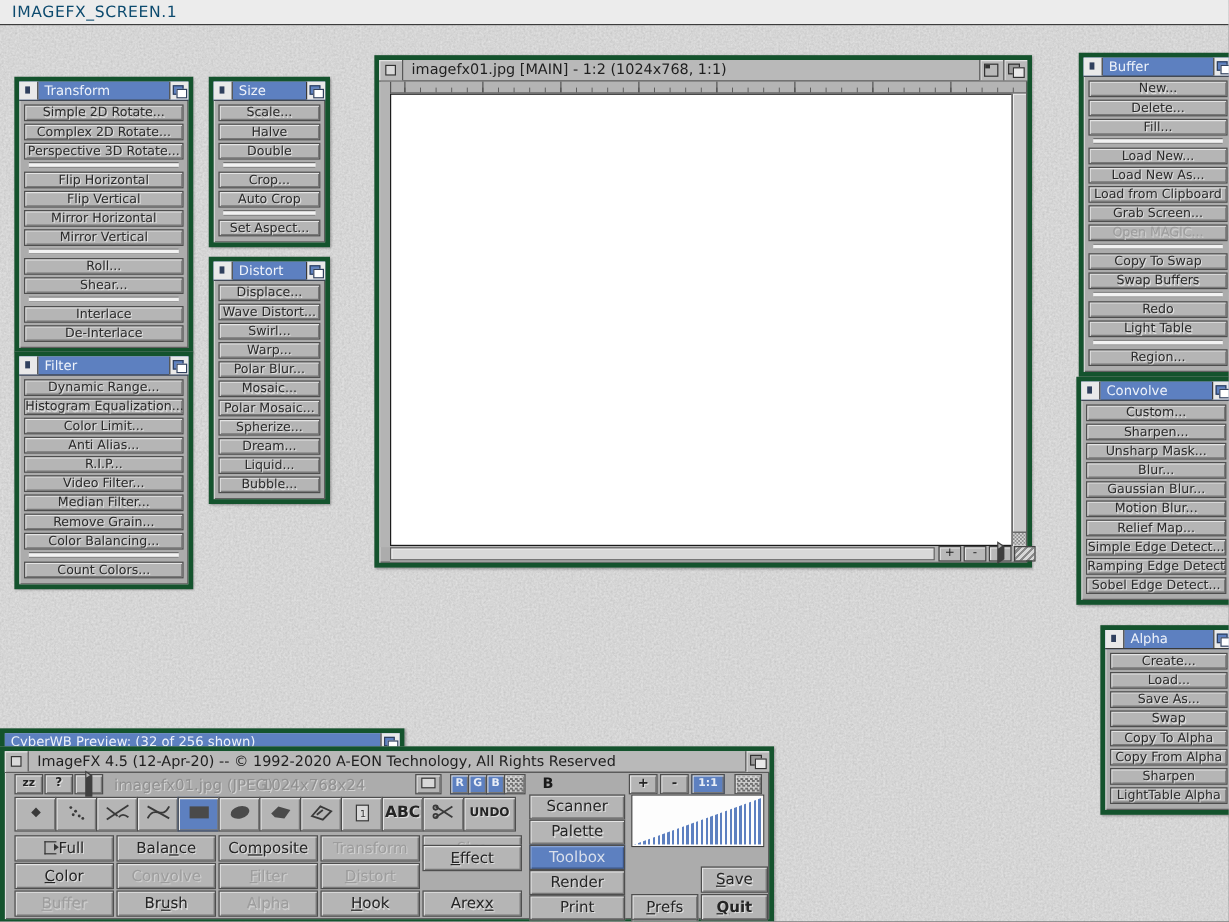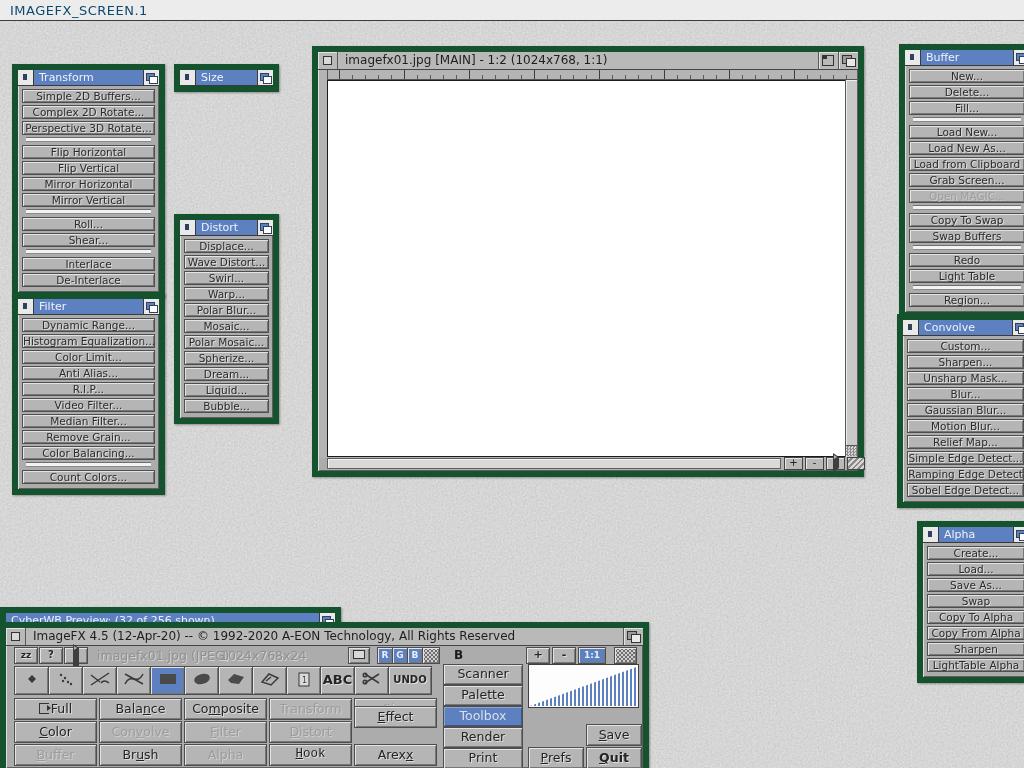--- a/index.html
+++ b/index.html
@@ -4,21 +4,21 @@
 <style>
   html,body{margin:0;padding:0;background:#666;}
   #screen{position:relative;width:1024px;height:768px;overflow:hidden;background:#a6a6a6;
           font-family:"DejaVu Sans",sans-serif;-webkit-font-smoothing:none;}
   #noise{position:absolute;left:0;top:0;z-index:0;}
   
   .screenbar{position:absolute;left:0;top:0;width:1024px;height:20px;background:#ececec;
              border-bottom:1px solid #3c3c3c;z-index:3;display:flex;align-items:center;}
   .screenbar .stxt{padding-left:10px;font-size:13px;color:#0c4a6e;letter-spacing:0.5px;}
   
-  .win{position:absolute;z-index:2;background:#acacac;border:6px solid #14532d;
+  .win{position:absolute;z-index:2;background:#acacac;border:4px solid #14532d;
        box-shadow:inset 1px 1px 0 #dedede, inset -1px -1px 0 #5f5f5f, 1px 1px 2px rgba(0,0,0,.35);}
   
   .ptitle{height:15px;display:flex;align-items:stretch;border-bottom:1px solid #3a3a3a;background:#5d80c0;}
   .pgad{width:15px;background:#e9e9e9;border-right:1px solid #3a3a3a;position:relative;flex:0 0 auto;}
   .pgad.right{border-right:none;border-left:1px solid #3a3a3a;}
   .pgad.close::after{content:"";position:absolute;left:5px;top:4px;width:4px;height:6px;background:#30405e;}
   .pgad.depth::before{content:"";position:absolute;left:2px;top:3px;width:7px;height:6px;background:#5d80c0;border:1px solid #30405e;}
   .pgad.depth::after{content:"";position:absolute;left:5px;top:6px;width:7px;height:6px;background:#fff;border:1px solid #30405e;}
   .ptxt{flex:1;color:#eef2fa;font-size:11px;line-height:15px;padding-left:5px;overflow:hidden;white-space:nowrap;}
   .pbody{padding:2px 3px 3px 3px;}
@@ -102,21 +102,21 @@
     <span class="stxt">IMAGEFX_SCREEN.1</span>
   </div>
 
   <div class="win" style="left:12px;top:64px;width:141px;">
     <div class="ptitle">
       <span class="pgad close"></span>
       <span class="ptxt">Transform</span>
       <span class="pgad right depth"></span>
     </div>
     <div class="pbody">
-      <div class="pbtn">Simple 2D Buffers...</div>
+      <div class="pbtn">Simple 2D Rotate...</div>
       <div class="pbtn">Complex 2D Rotate...</div>
       <div class="pbtn">Perspective 3D Rotate...</div>
       <div class="psep"></div>
       <div class="pbtn">Flip Horizontal</div>
       <div class="pbtn">Flip Vertical</div>
       <div class="pbtn">Mirror Horizontal</div>
       <div class="pbtn">Mirror Vertical</div>
       <div class="psep"></div>
       <div class="pbtn">Roll...</div>
       <div class="pbtn">Shear...</div>
@@ -124,20 +124,30 @@
       <div class="pbtn">Interlace</div>
       <div class="pbtn">De-Interlace</div>
     </div>
   </div>
 
   <div class="win" style="left:174px;top:64px;width:93px;">
     <div class="ptitle">
       <span class="pgad close"></span>
       <span class="ptxt">Size</span>
       <span class="pgad right depth"></span>
+    </div>
+    <div class="pbody">
+      <div class="pbtn">Scale...</div>
+      <div class="pbtn">Halve</div>
+      <div class="pbtn">Double</div>
+      <div class="psep"></div>
+      <div class="pbtn">Crop...</div>
+      <div class="pbtn">Auto Crop</div>
+      <div class="psep"></div>
+      <div class="pbtn">Set Aspect...</div>
     </div>
   </div>
 
   <div class="win" style="left:174px;top:214px;width:93px;">
     <div class="ptitle">
       <span class="pgad close"></span>
       <span class="ptxt">Distort</span>
       <span class="pgad right depth"></span>
     </div>
     <div class="pbody">
@@ -409,21 +419,21 @@
 
     <div class="tbtn gbtn" style="left:8px;top:93px;"><span><span></span><span class="key">C</span><span>olor</span></span></div>
     <div class="tbtn gbtn ghost" style="left:93px;top:93px;"><span><span>Con</span><span class="key">v</span><span>olve</span></span></div>
     <div class="tbtn gbtn ghost" style="left:178px;top:93px;"><span><span></span><span class="key">F</span><span>ilter</span></span></div>
     <div class="tbtn gbtn ghost" style="left:263px;top:93px;"><span><span></span><span class="key">D</span><span>istort</span></span></div>
     <div class="tbtn gbtn" style="left:348px;top:78px;"><span><span></span><span class="key">E</span><span>ffect</span></span></div>
 
     <div class="tbtn gbtn ghost" style="left:8px;top:116px;"><span><span></span><span class="key">B</span><span>uffer</span></span></div>
     <div class="tbtn gbtn" style="left:93px;top:116px;"><span><span>Br</span><span class="key">u</span><span>sh</span></span></div>
     <div class="tbtn gbtn ghost" style="left:178px;top:116px;"><span><span>Alpha</span><span class="key"></span><span></span></span></div>
-    <div class="tbtn gbtn" style="left:263px;top:116px;font-family:Liberation Mono, monospace;"><span><span></span><span class="key">H</span><span>ook</span></span></div>
+    <div class="tbtn gbtn" style="left:263px;top:116px;"><span><span></span><span class="key">H</span><span>ook</span></span></div>
     <div class="tbtn gbtn" style="left:348px;top:116px;"><span><span>Arex</span><span class="key">x</span><span></span></span></div>
 
     <div class="tbtn pagebtn" style="top:36px;">Scanner</div>
     <div class="tbtn pagebtn" style="top:57px;">Palette</div>
     <div class="tbtn pagebtn blue" style="top:78px;">Toolbox</div>
     <div class="tbtn pagebtn" style="top:99px;">Render</div>
     <div class="tbtn pagebtn" style="top:120px;">Print</div>
 
     <div class="ramp">
         <div class="bars"></div>

